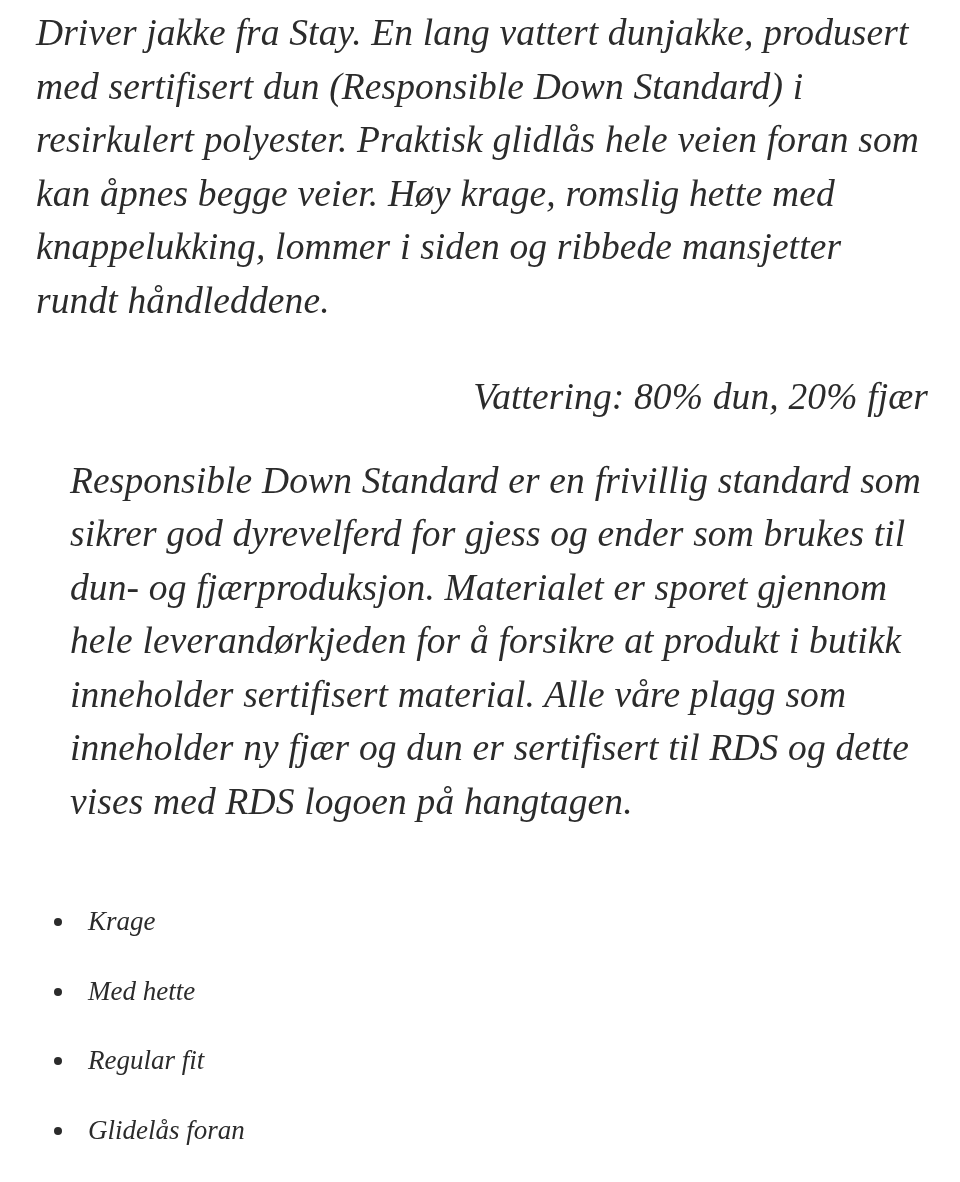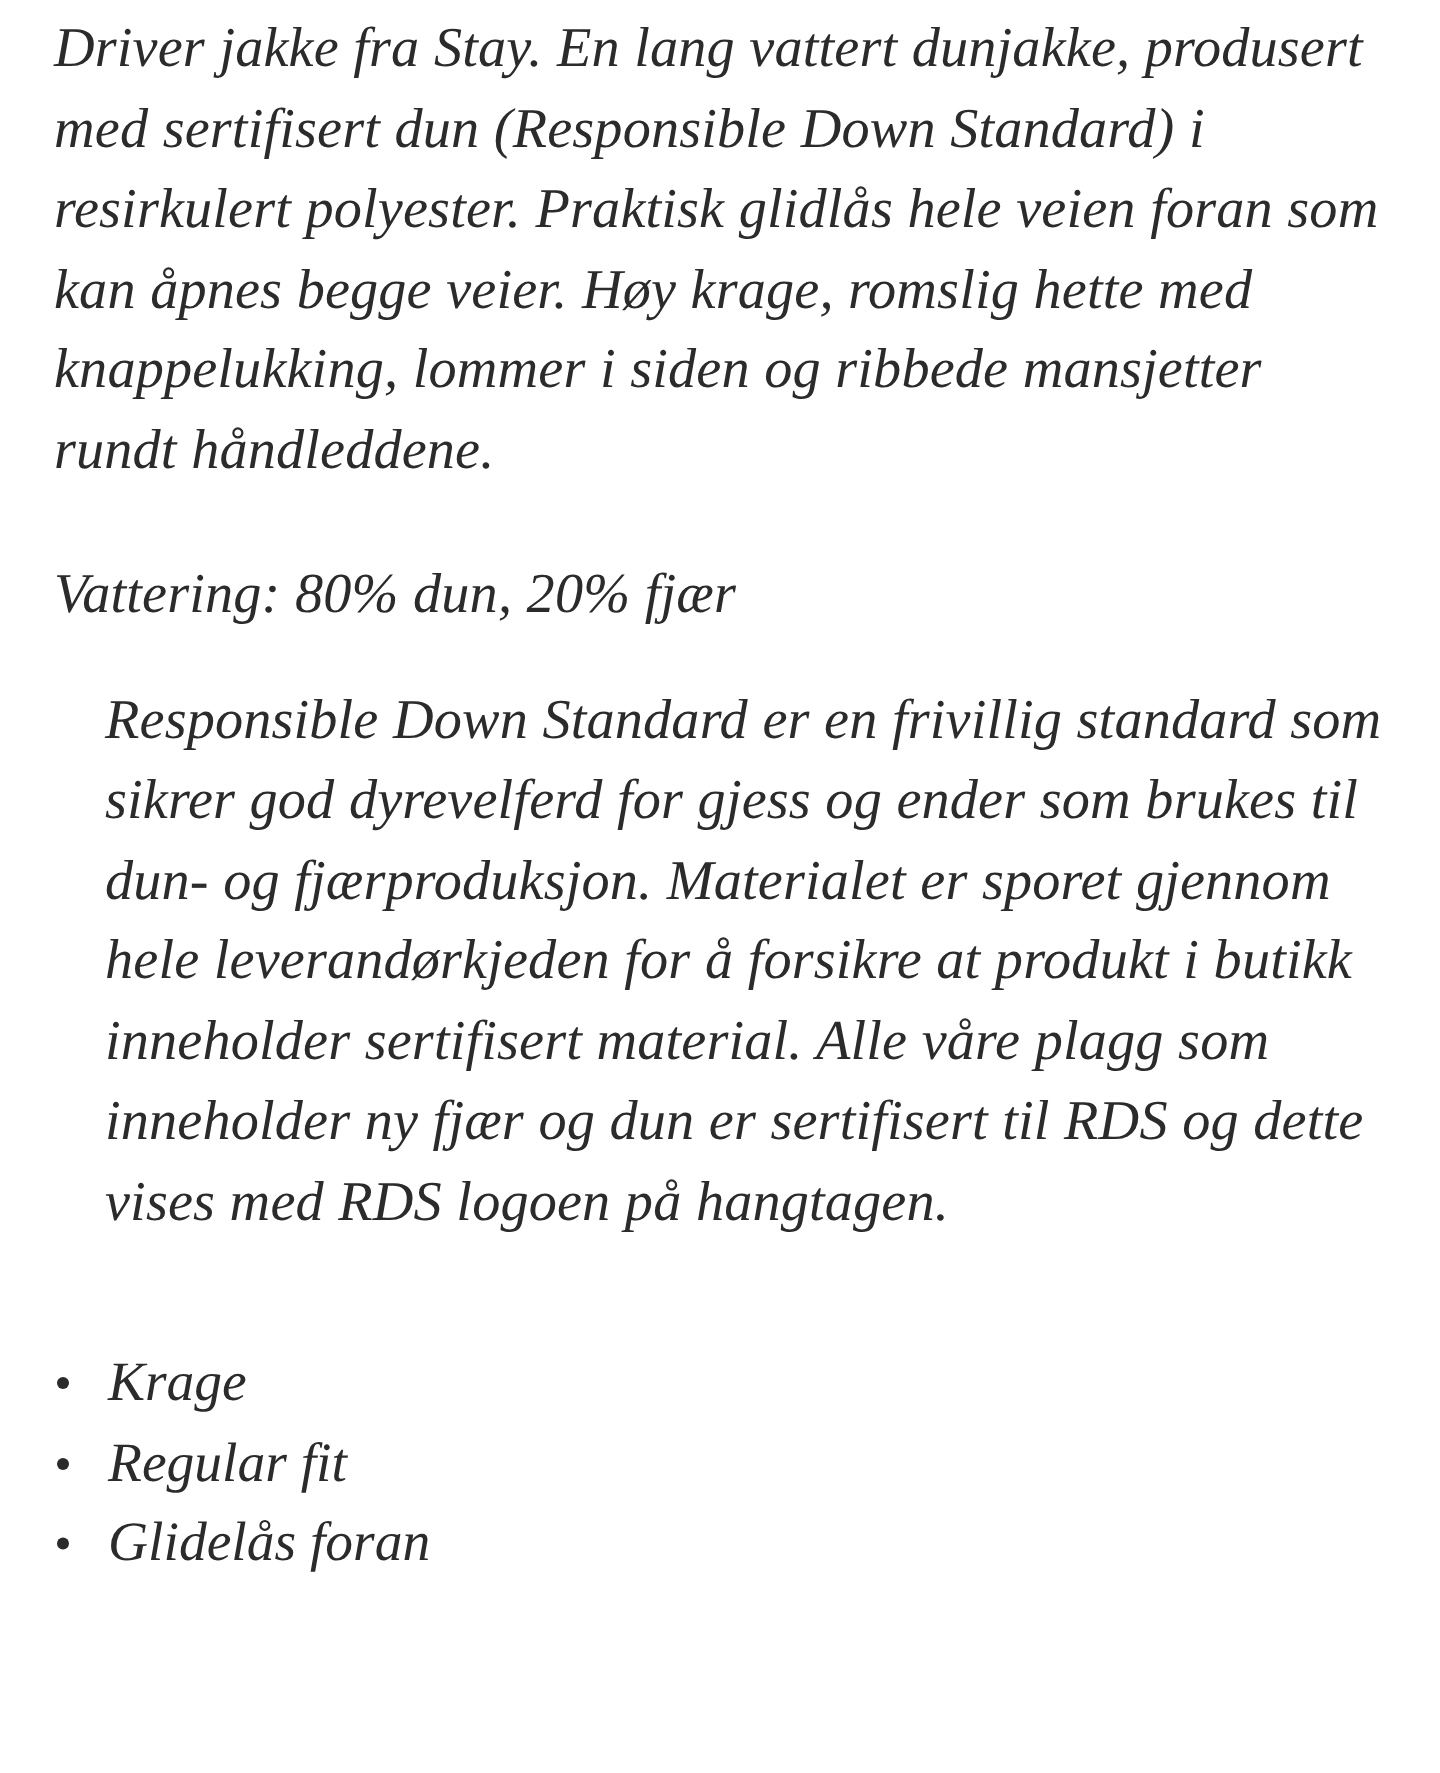--- a/index.html
+++ b/index.html
@@ -47,42 +47,43 @@
   }
 
   
   .para-intro {
     margin-top: 6px;
   }
 
   
   .para-fill {
     margin-top: 43px;
+    text-align: right;
   }
 
   
   .para-rds {
     margin-top: 30px;
     margin-left: 34px;
   }
 
   .bullet-list {
     list-style: none;
     margin: 0;
     padding: 0;
     margin-top: 67px;
   }
 
   .bullet-item {
     position: relative;
-    font-size: 37px;
+    font-size: 27px;
     line-height: 53.5px;
     color: #2b2b2b;
     padding-left: 36px;
-    margin: 0;
+    margin: 16px;
   }
 
   .bullet-dot {
     position: absolute;
     left: 2px;
     top: 23px;
     width: 8px;
     height: 8px;
     border-radius: 50%;
     background: #2b2b2b;
@@ -104,20 +105,24 @@
 
     <p class="para para-rds">Responsible Down Standard er en frivillig standard som sikrer god dyrevelferd for gjess og ender som brukes til dun- og fjærproduksjon. Materialet er sporet gjennom hele leverandørkjeden for å forsikre at produkt i butikk inneholder sertifisert material. Alle våre plagg som inneholder ny fjær og dun er sertifisert til RDS og dette vises med RDS logoen på hangtagen.</p>
 
     <ul class="bullet-list">
       <li class="bullet-item">
         <span class="bullet-dot"></span>
         <span class="bullet-label">Krage</span>
       </li>
       <li class="bullet-item">
         <span class="bullet-dot"></span>
+        <span class="bullet-label">Med hette</span>
+      </li>
+      <li class="bullet-item">
+        <span class="bullet-dot"></span>
         <span class="bullet-label">Regular fit</span>
       </li>
       <li class="bullet-item">
         <span class="bullet-dot"></span>
         <span class="bullet-label">Glidelås foran</span>
       </li>
     </ul>
 
   </div>
 </div>

